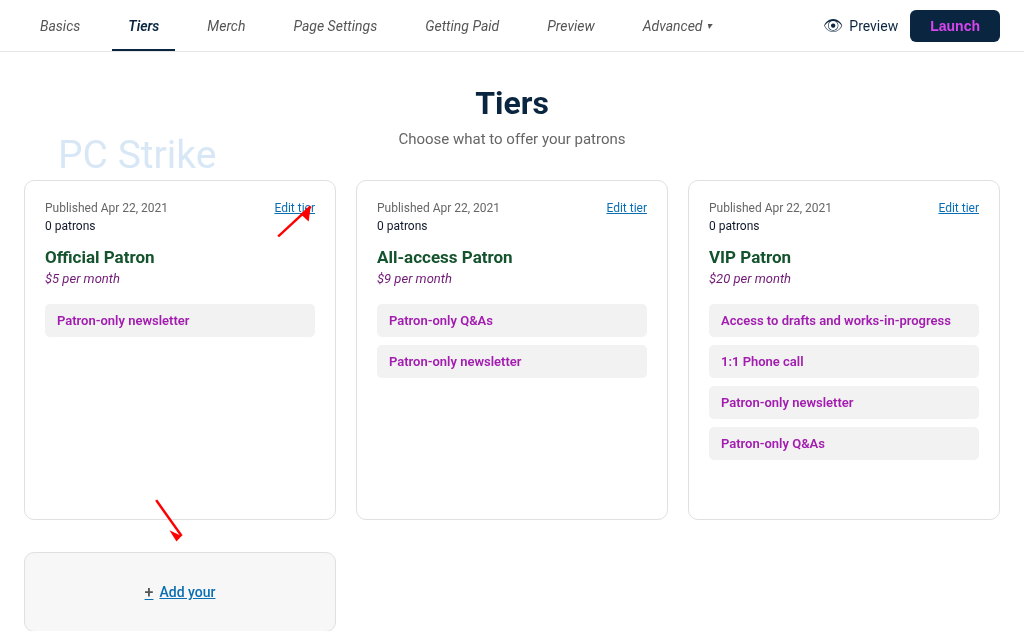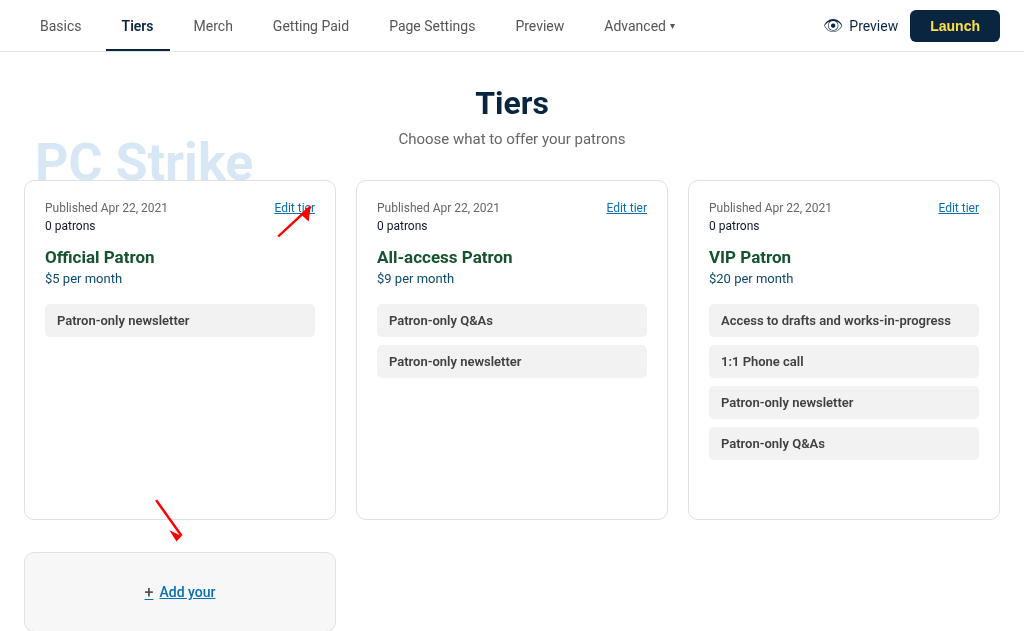--- a/index.html
+++ b/index.html
@@ -17,22 +17,23 @@
       display: flex;
       align-items: center;
       border-bottom: 1px solid #e5e5e5;
       padding: 0 24px;
       height: 52px;
       position: relative;
     }
     .nav-tabs {
       display: flex;
       align-items: flex-start;
-      gap: 8px;
+      gap: 16px;
       flex: 1;
+      font-style: italic;
     }
     .nav-tab {
       padding: 16px 16px;
       font-size: 14px;
       color: #555;
       cursor: pointer;
       position: relative;
       white-space: nowrap;
       text-decoration: none;
     }
@@ -69,21 +70,21 @@
       color: #0a2540;
       font-size: 14px;
       text-decoration: none;
       cursor: pointer;
     }
     .preview-icon {
       font-size: 16px;
     }
     .launch-btn {
       background: #0a2540;
-      color: #fde047;
+      color: #d946ef;
       border: none;
       border-radius: 6px;
       padding: 8px 20px;
       font-size: 14px;
       font-weight: 600;
       cursor: pointer;
     }
 
     
     .page-content {
@@ -101,23 +102,23 @@
       text-align: center;
       font-size: 15px;
       color: #666;
       margin-bottom: 32px;
     }
 
     
     .watermark {
       position: absolute;
       top: 80px;
-      left: 35px;
-      font-size: 52px;
-      font-weight: 700;
+      left: 58px;
+      font-size: 39px;
+      font-weight: 400;
       color: rgba(100, 160, 220, 0.25);
       pointer-events: none;
       white-space: nowrap;
       z-index: 0;
     }
 
     
     .tiers-grid {
       display: grid;
       grid-template-columns: 1fr 1fr 1fr;
@@ -156,31 +157,32 @@
       cursor: pointer;
     }
     .tier-name {
       font-size: 17px;
       font-weight: 700;
       color: #14532d;
       margin-bottom: 4px;
     }
     .tier-price {
       font-size: 13px;
-      color: #0c4a6e;
+      color: #701a75;
       margin-bottom: 18px;
+      font-style: italic;
     }
 
     .benefit-tag {
       background: #f2f2f2;
       border-radius: 5px;
       padding: 9px 12px;
       font-size: 13px;
       font-weight: 600;
-      color: #404040;
+      color: #a21caf;
       margin-bottom: 8px;
     }
 
     
     .add-tier-card {
       border: 1px solid #e0e0e0;
       border-radius: 10px;
       background: #f7f7f7;
       display: flex;
       align-items: center;
@@ -221,22 +223,22 @@
     }
   </style>
 </head>
 <body>
 
 <nav class="nav">
   <div class="nav-tabs">
     <a class="nav-tab">Basics</a>
     <a class="nav-tab active">Tiers</a>
     <a class="nav-tab">Merch</a>
+    <a class="nav-tab">Page Settings</a>
     <a class="nav-tab">Getting Paid</a>
-    <a class="nav-tab">Page Settings</a>
     <a class="nav-tab">Preview</a>
     <a class="nav-tab advanced">
       <span>Advanced</span>
       <span class="chevron-down">▾</span>
     </a>
   </div>
   <div class="nav-actions">
     <a class="preview-link">
       <span class="preview-icon">👁</span>
       <span>Preview</span>

